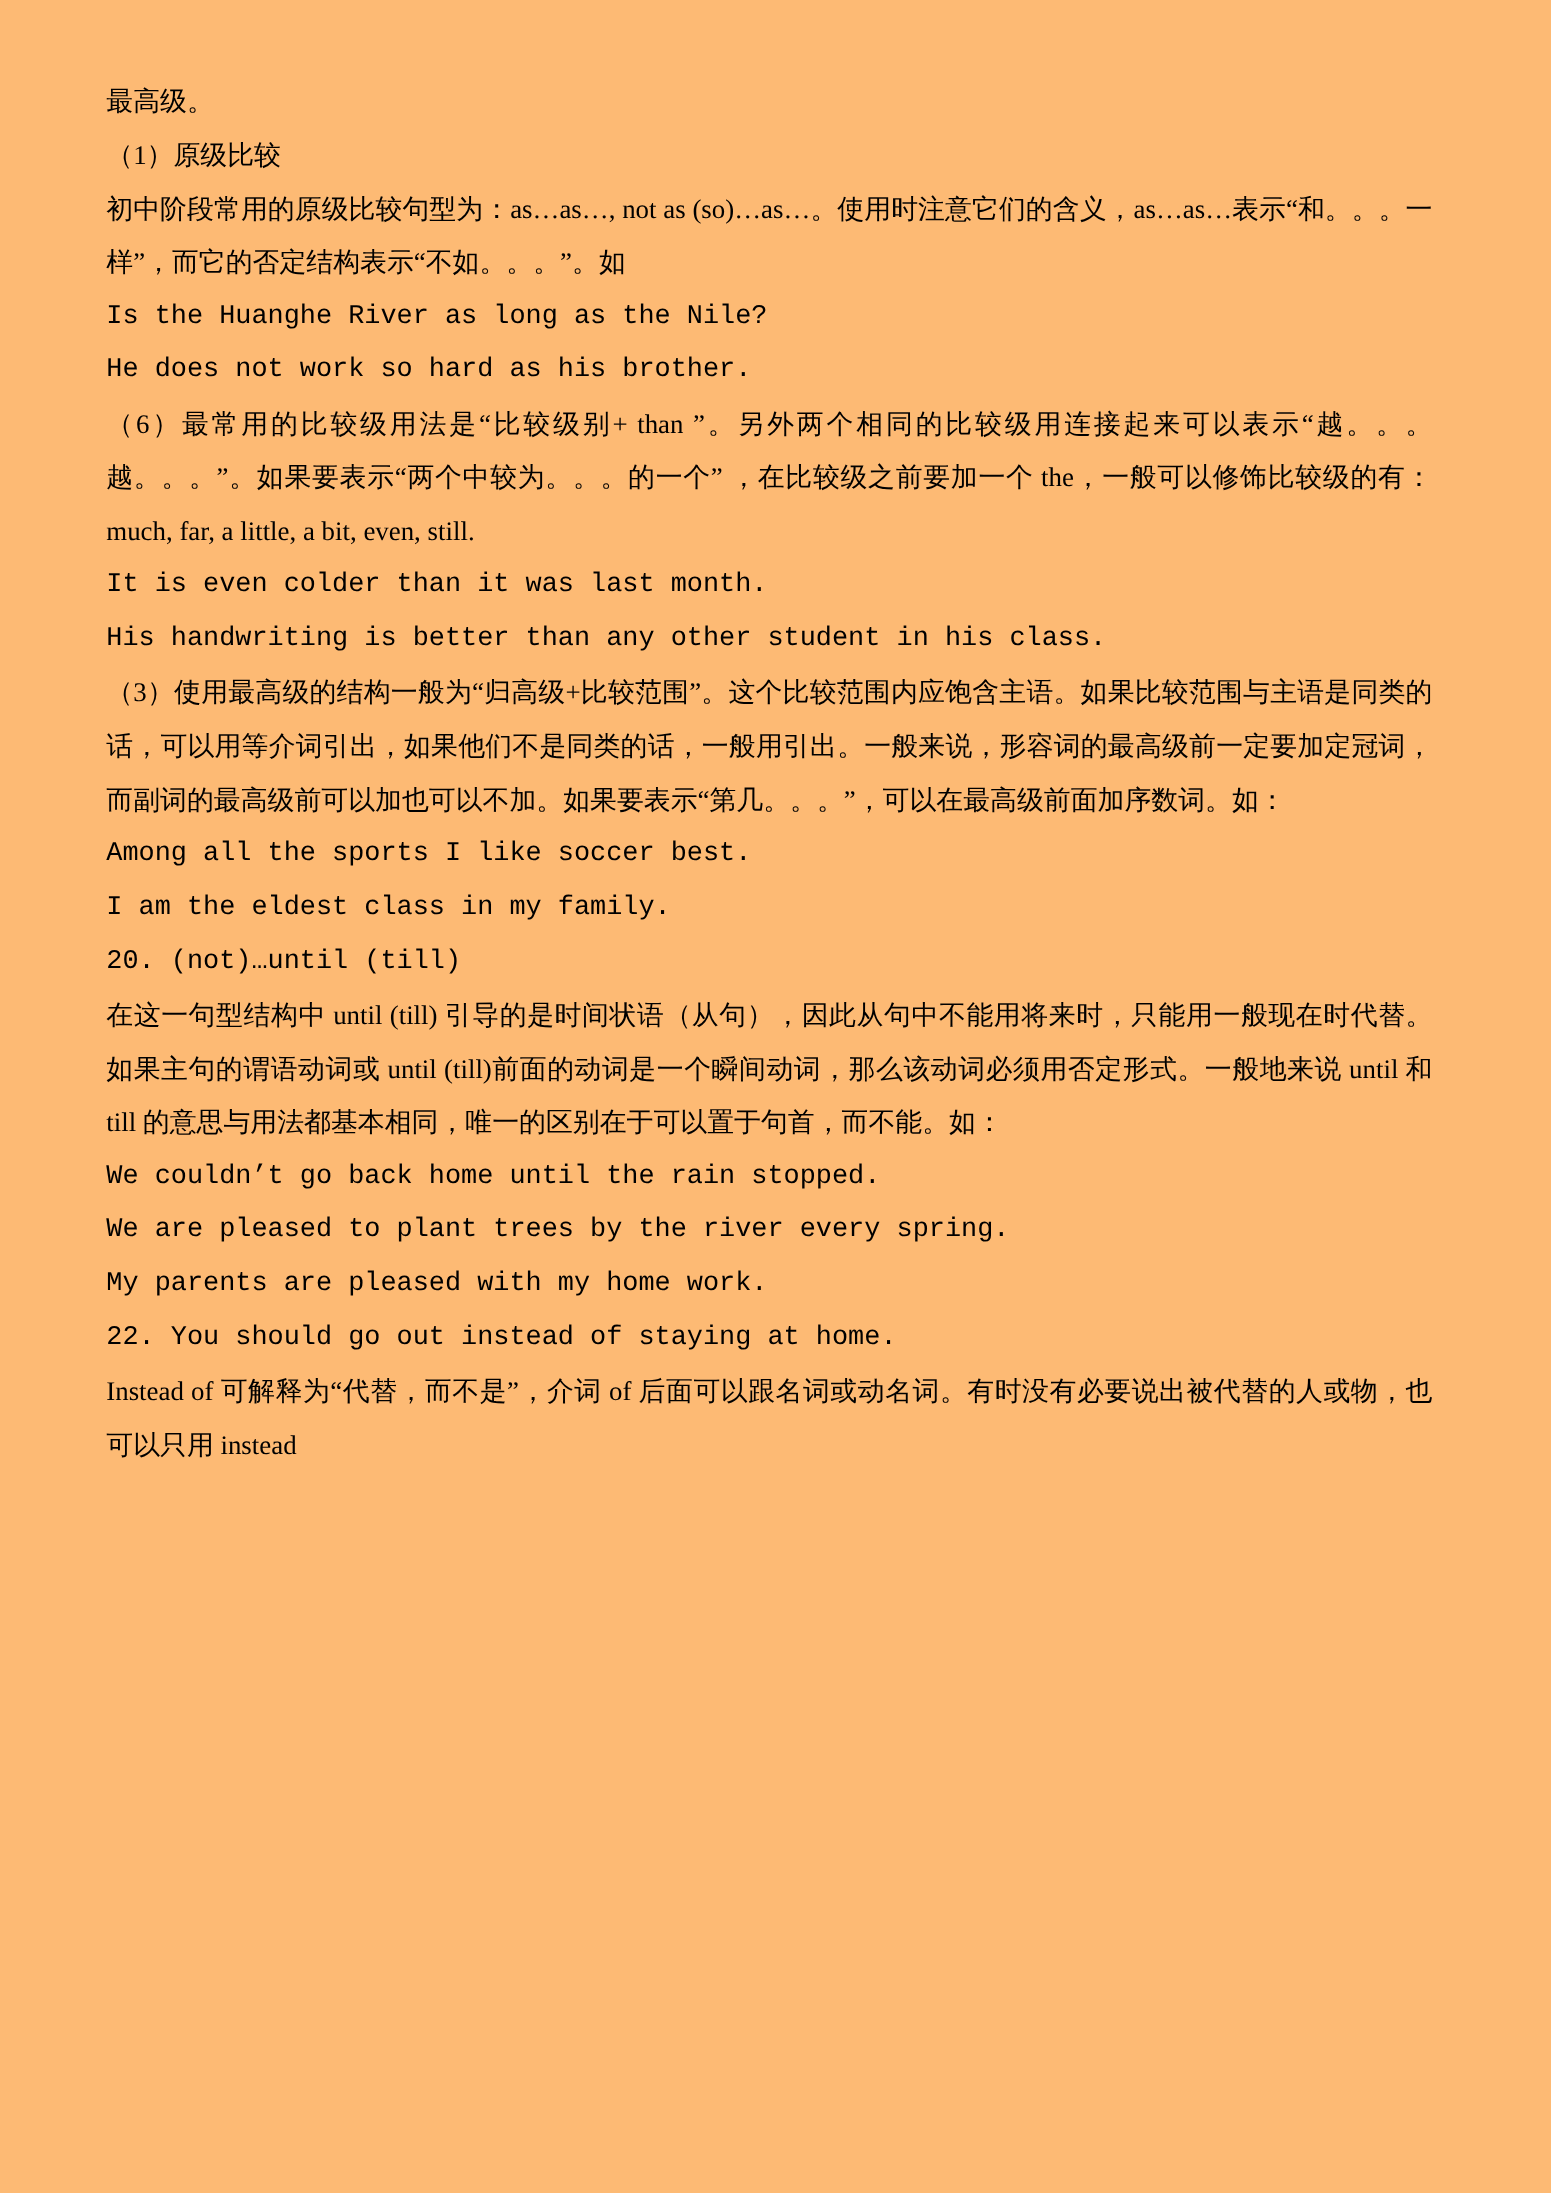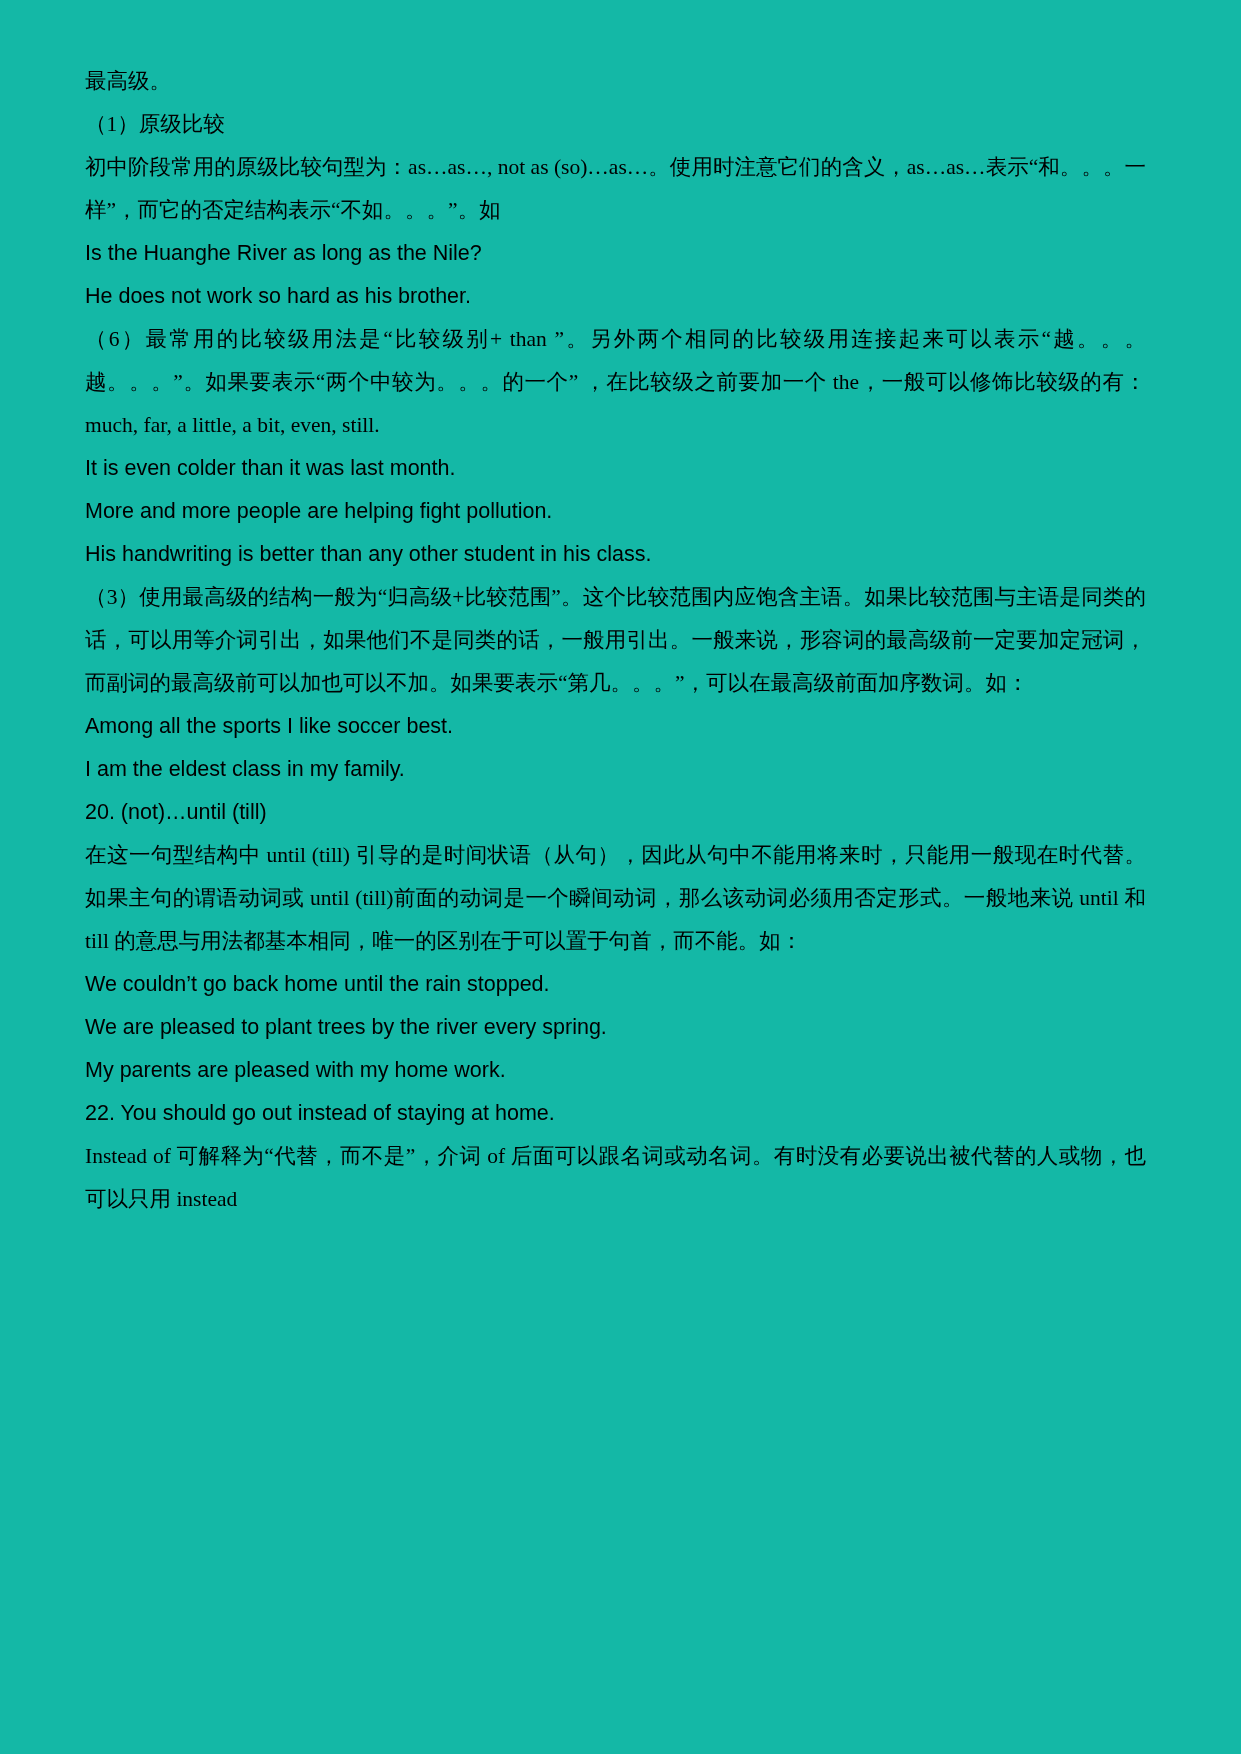--- a/index.html
+++ b/index.html
@@ -9,55 +9,54 @@
   }
   body {
     font-family: "Liberation Serif", "DejaVu Serif", serif;
     color: #000000;
   }
   .page {
     width: 1241px;
     height: 1754px;
     box-sizing: border-box;
     padding: 60px 95px 40px 85px;
-    background: #14b8a6;
+    background: #fdba74;
     position: relative;
     overflow: hidden;
   }
   .doc-body {
     font-size: 21.5px;
     line-height: 43px;
     text-align: justify;
     text-justify: inter-ideograph;
   }
   p {
     margin: 0;
     padding: 0;
   }
   p.para {
     text-indent: 0;
   }
   
   .en {
-    font-family: Liberation Sans, sans-serif;
+    font-family: Liberation Mono, monospace;
   }
 </style>
 </head>
 <body>
 
 <div class="page">
   <div class="doc-body">
     <p class="para">最高级。</p>
     <p class="para">（1）原级比较</p>
     <p class="para">初中阶段常用的原级比较句型为：as…as…, not as (so)…as…。使用时注意它们的含义，as…as…表示“和。。。一样”，而它的否定结构表示“不如。。。”。如</p>
     <p class="para en">Is the Huanghe River as long as the Nile?</p>
     <p class="para en">He does not work so hard as his brother.</p>
     <p class="para">（6）最常用的比较级用法是“比较级别+ than ”。另外两个相同的比较级用连接起来可以表示“越。。。越。。。”。如果要表示“两个中较为。。。的一个” ，在比较级之前要加一个 the，一般可以修饰比较级的有：much, far, a little, a bit, even, still.</p>
     <p class="para en">It is even colder than it was last month.</p>
-    <p class="para en">More and more people are helping fight pollution.</p>
     <p class="para en">His handwriting is better than any other student in his class.</p>
     <p class="para">（3）使用最高级的结构一般为“归高级+比较范围”。这个比较范围内应饱含主语。如果比较范围与主语是同类的话，可以用等介词引出，如果他们不是同类的话，一般用引出。一般来说，形容词的最高级前一定要加定冠词，而副词的最高级前可以加也可以不加。如果要表示“第几。。。”，可以在最高级前面加序数词。如：</p>
     <p class="para en">Among all the sports I like soccer best.</p>
     <p class="para en">I am the eldest class in my family.</p>
     <p class="para en">20. (not)…until (till)</p>
     <p class="para">在这一句型结构中 until (till) 引导的是时间状语（从句），因此从句中不能用将来时，只能用一般现在时代替。如果主句的谓语动词或 until (till)前面的动词是一个瞬间动词，那么该动词必须用否定形式。一般地来说 until 和 till 的意思与用法都基本相同，唯一的区别在于可以置于句首，而不能。如：</p>
     <p class="para en">We couldn’t go back home until the rain stopped.</p>
     <p class="para en">We are pleased to plant trees by the river every spring.</p>
     <p class="para en">My parents are pleased with my home work.</p>
     <p class="para en">22. You should go out instead of staying at home.</p>

